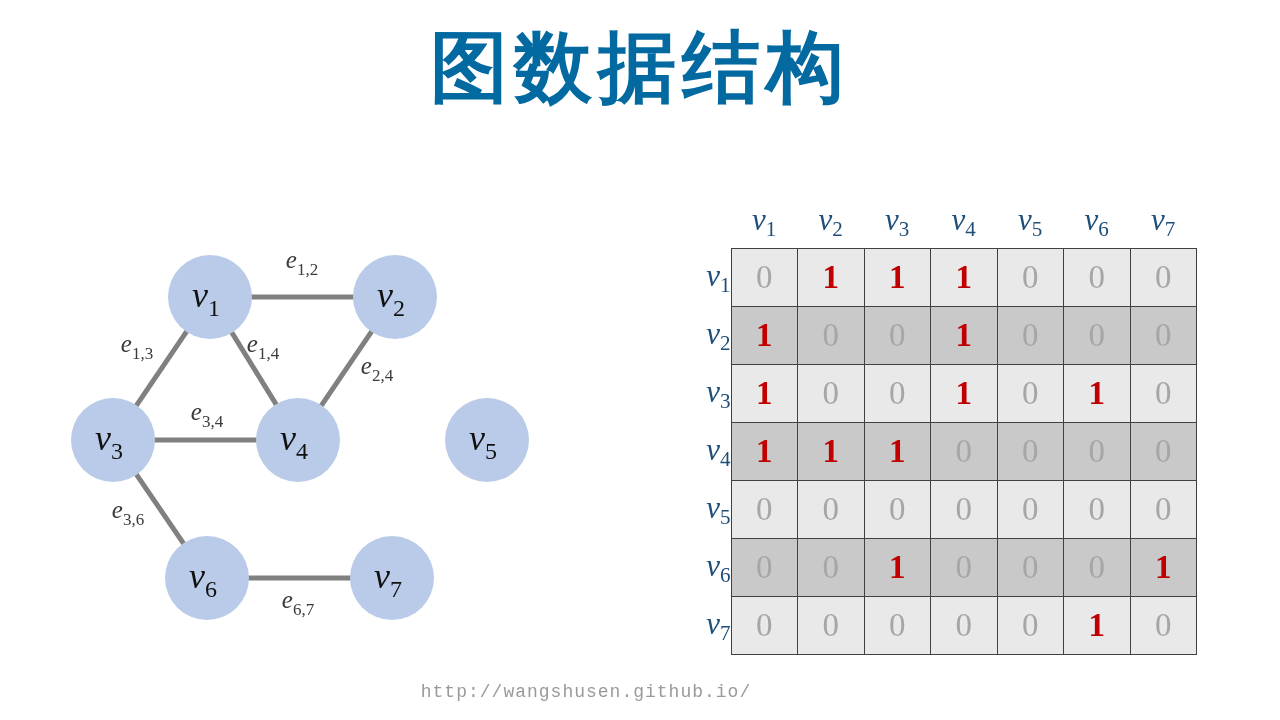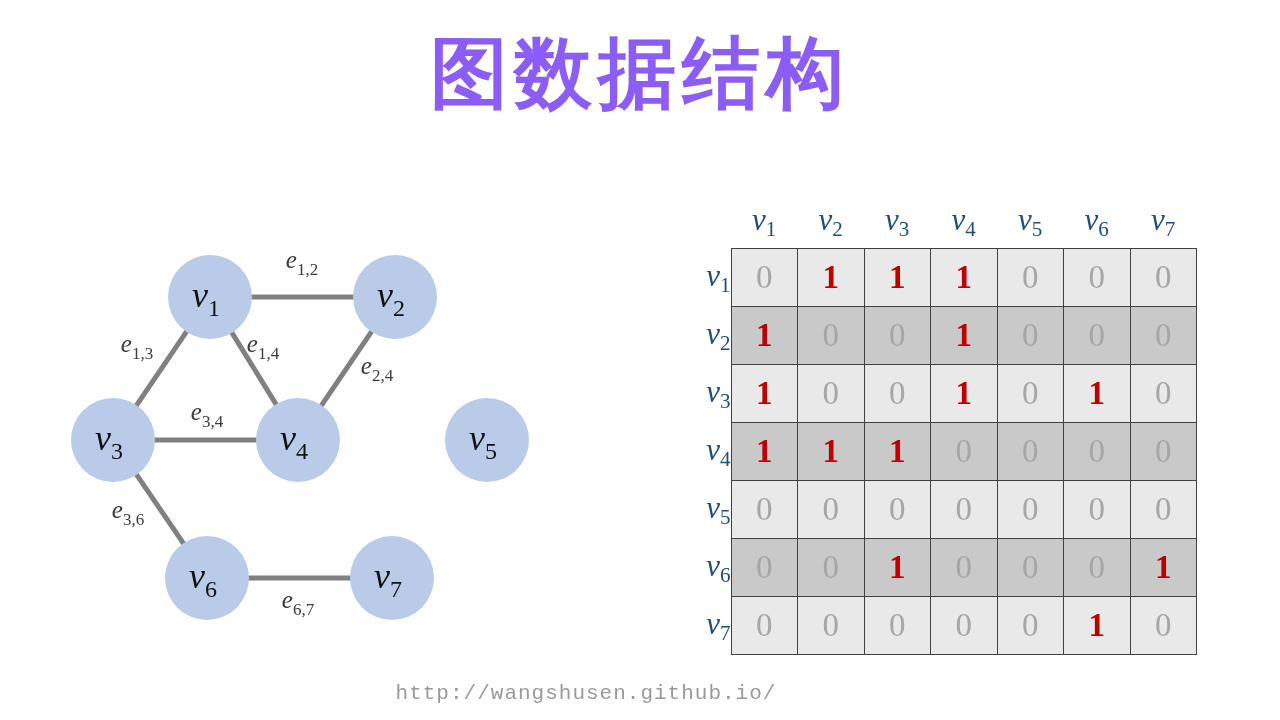--- a/index.html
+++ b/index.html
@@ -15,22 +15,22 @@
     font-family: "Liberation Serif", "DejaVu Serif", serif;
   }
 
   
   #slide-title {
     position: absolute;
     left: 0;
     top: 34px;
     width: 1280px;
     text-align: center;
-    color: #8b5cf6;
-    font-family: Liberation Sans, sans-serif;
+    color: #0369a1;
+    font-family: Liberation Mono, monospace;
     font-weight: 700;
     font-size: 78px;
     letter-spacing: 6px;
     line-height: 1;
     white-space: nowrap;
   }
 
   
   #graph-panel {
     position: absolute;
@@ -149,21 +149,21 @@
 
   
   #footer-url {
     position: absolute;
     left: 0;
     top: 682px;
     width: 1172px;
     text-align: center;
     color: #9a9a9a;
     font-family: "Liberation Mono", "DejaVu Sans Mono", monospace;
-    font-size: 21px;
+    font-size: 18px;
     letter-spacing: 1px;
   }
 </style>
 </head>
 <body>
 
 <div id="slide-title">图数据结构</div>
 
 <div id="graph-panel">
   <svg id="graph-svg" width="620" height="480">

